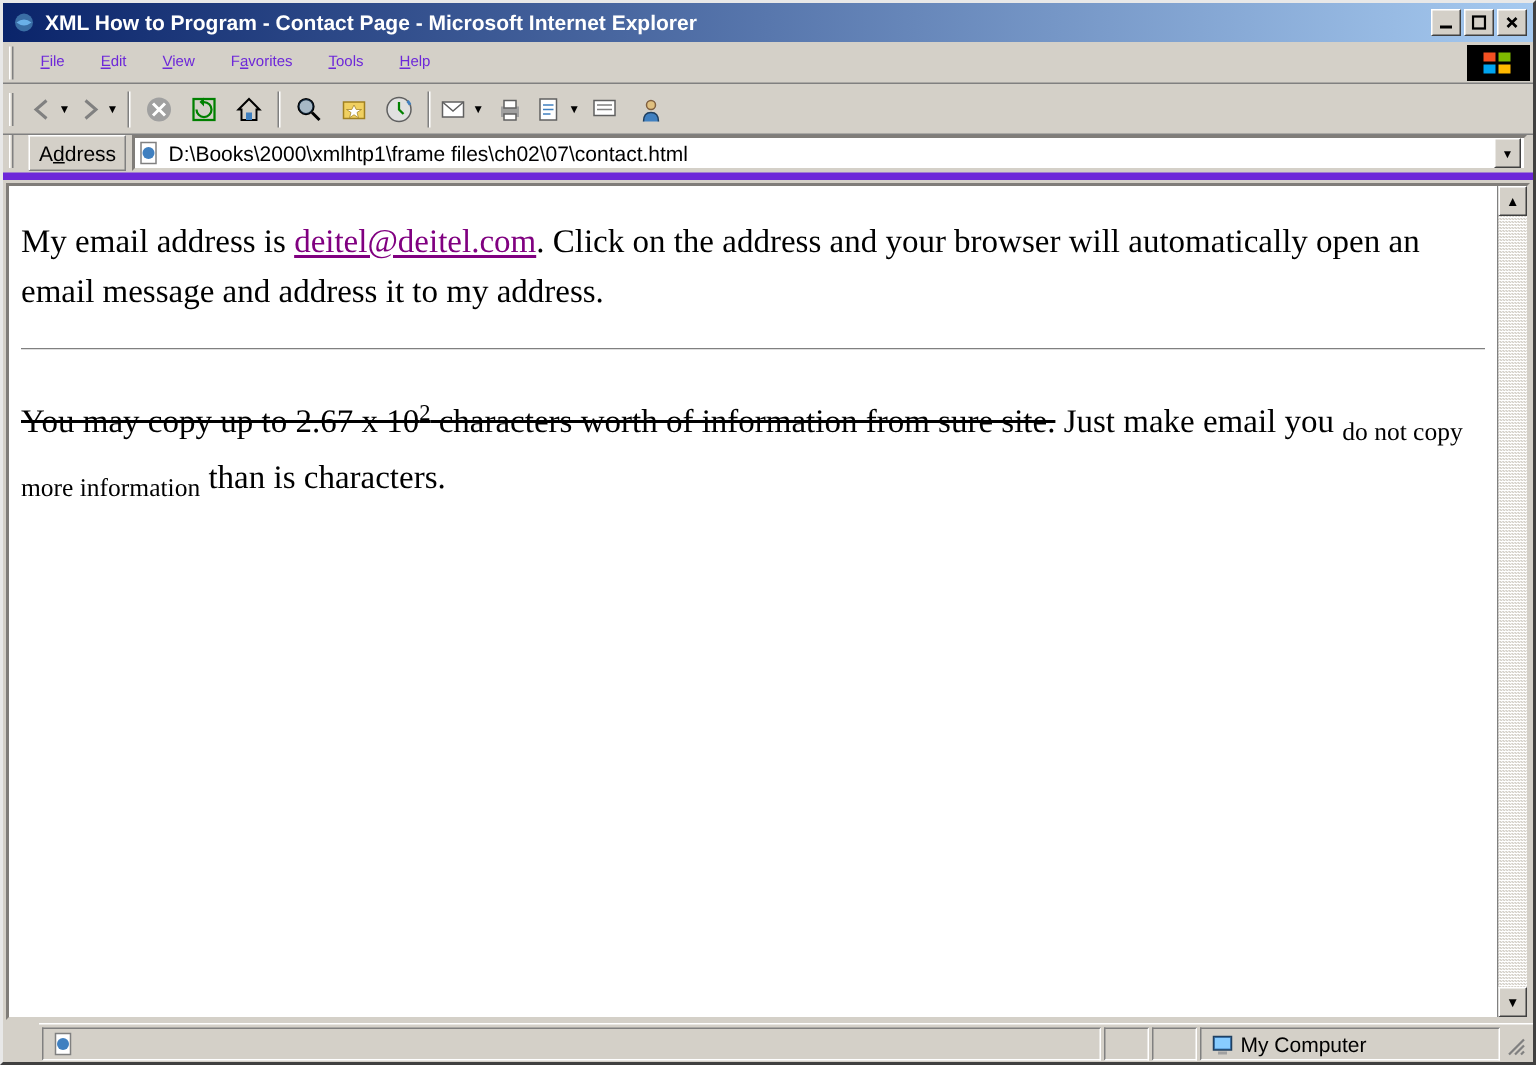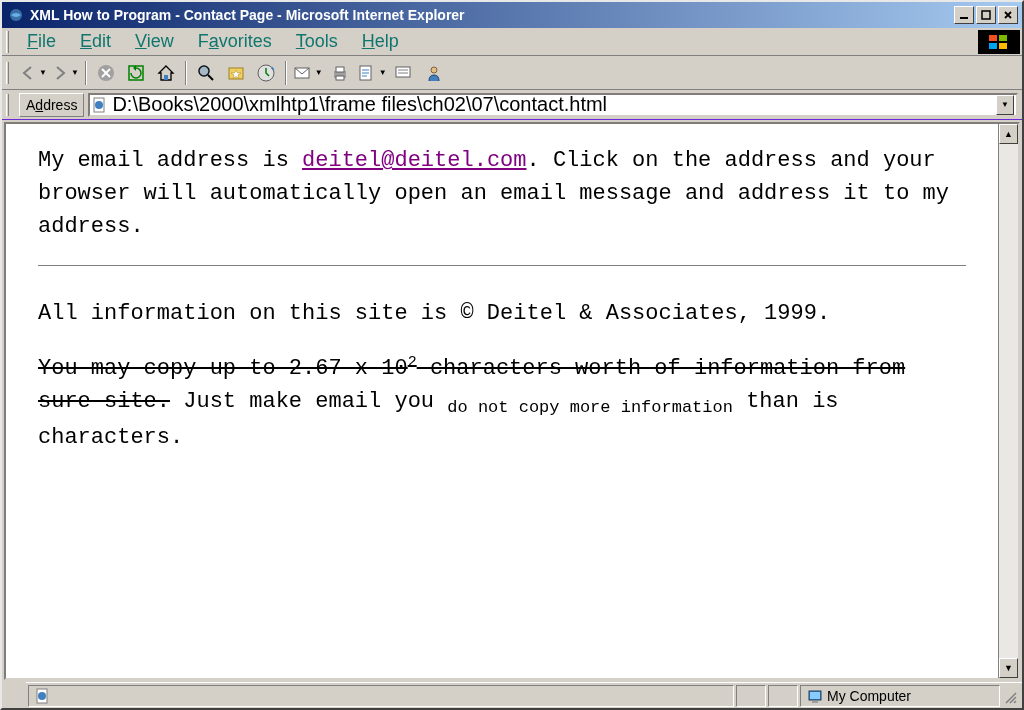--- a/index.html
+++ b/index.html
@@ -62,22 +62,22 @@
 }
 .menubar-handle {
   width: 3px;
   height: 22px;
   border-left: 1px solid #fff;
   border-right: 1px solid #808080;
   margin-right: 6px;
 }
 .menu-item {
   padding: 4px 12px;
-  font-size: 18px;
-  color: #0f766e;
+  font-size: 10px;
+  color: #6d28d9;
 }
 .menu-item u { text-decoration: underline; }
 .win-logo {
   position: absolute;
   right: 2px;
   top: 2px;
   width: 42px;
   height: 24px;
   background: #000;
   display: flex;
@@ -108,22 +108,21 @@
   margin: 0 2px;
 }
 .tb-dropdown-arrow {
   font-size: 8px;
   color: #000;
   margin-left: 2px;
 }
 .addressbar {
   height: 30px;
   display: flex;
-  align-items: center;
-  border-bottom: 1px solid #6d28d9;
+  border-bottom: 5px solid #6d28d9;
   padding: 0 4px;
   gap: 4px;
 }
 .addr-label {
   font-size: 14px;
   padding: 0 6px;
   border: 1px solid;
   border-color: #fff #808080 #808080 #fff;
   background: #d4d0c8;
   height: 24px;
@@ -133,21 +132,21 @@
 .addr-input-wrap {
   flex: 1;
   height: 24px;
   background: white;
   border: 2px inset #d4d0c8;
   display: flex;
   align-items: center;
   padding: 0 2px;
 }
 .addr-icon { width: 16px; height: 16px; margin-right: 4px; display:flex; align-items:center; justify-content:center; }
-.addr-text { flex: 1; font-size: 20px; color: #000; }
+.addr-text { flex: 1; font-size: 14px; color: #000; }
 .addr-dd {
   width: 18px;
   height: 20px;
   background: #d4d0c8;
   border: 1px solid;
   border-color: #fff #404040 #404040 #fff;
   display: flex;
   align-items: center;
   justify-content: center;
   font-size: 8px;
@@ -155,22 +154,22 @@
 .content-area {
   flex: 1;
   background: white;
   border: 2px inset #d4d0c8;
   margin: 2px;
   display: flex;
   overflow: hidden;
 }
 .content {
   flex: 1;
-  padding: 20px 32px;
-  font-family: Liberation Mono, monospace;
+  padding: 20px 8px;
+  font-family: Liberation Serif, serif;
   font-size: 22px;
   color: #000;
   line-height: 1.5;
   overflow: auto;
 }
 .content p { margin-bottom: 22px; }
 .content a { color: #800080; text-decoration: underline; }
 .content hr { margin: 16px 0 30px 0; border: none; border-top: 1px solid #808080; border-bottom: 1px solid #fff; }
 .content .del { text-decoration: line-through; }
 .content sub { font-size: 17px; vertical-align: sub; }
@@ -380,21 +379,20 @@
       <div class="addr-dd">▼</div>
     </div>
   </div>
 
   <div class="content-area">
     <div class="content">
       <p>
         <span>My email address is </span><a href="#">deitel@deitel.com</a><span>. Click on the address and your browser will automatically open an email message and address it to my address.</span>
       </p>
       <hr>
-      <p>All information on this site is © Deitel &amp; Associates, 1999.</p>
       <p>
         <span class="del"><span>You may copy up to 2.67 x 10</span><sup>2</sup><span> characters worth of information from sure site.</span></span><span> Just make email you </span><sub>do not copy more information</sub><span> than is characters.</span>
       </p>
     </div>
     <div class="scrollbar">
       <div class="scroll-btn">▲</div>
       <div class="scroll-track"></div>
       <div class="scroll-btn">▼</div>
     </div>
   </div>

